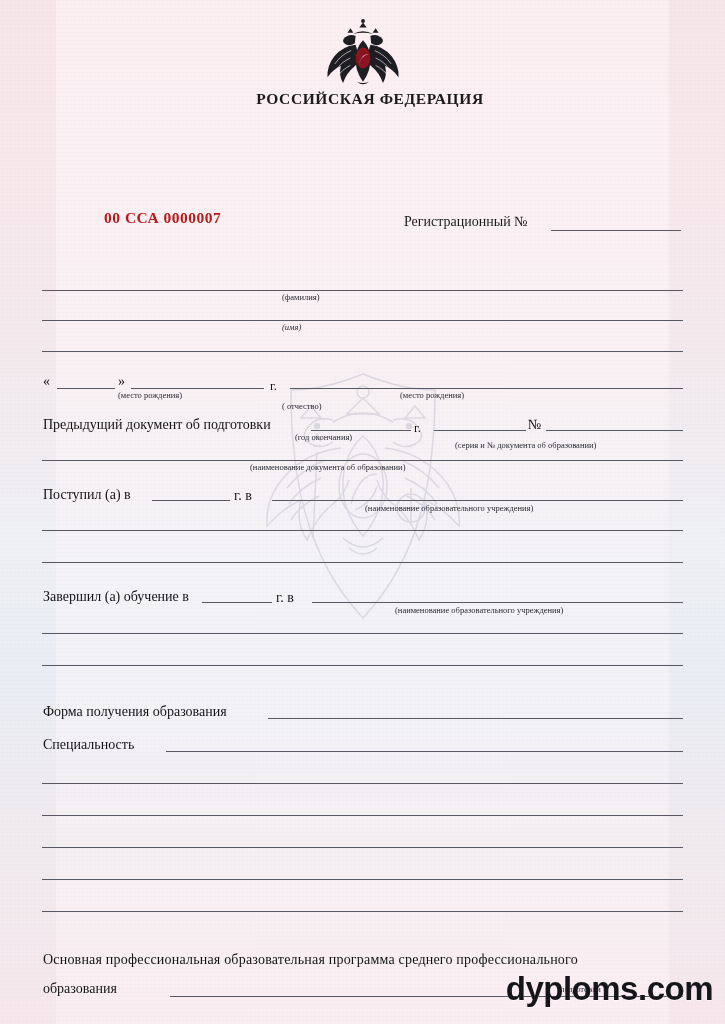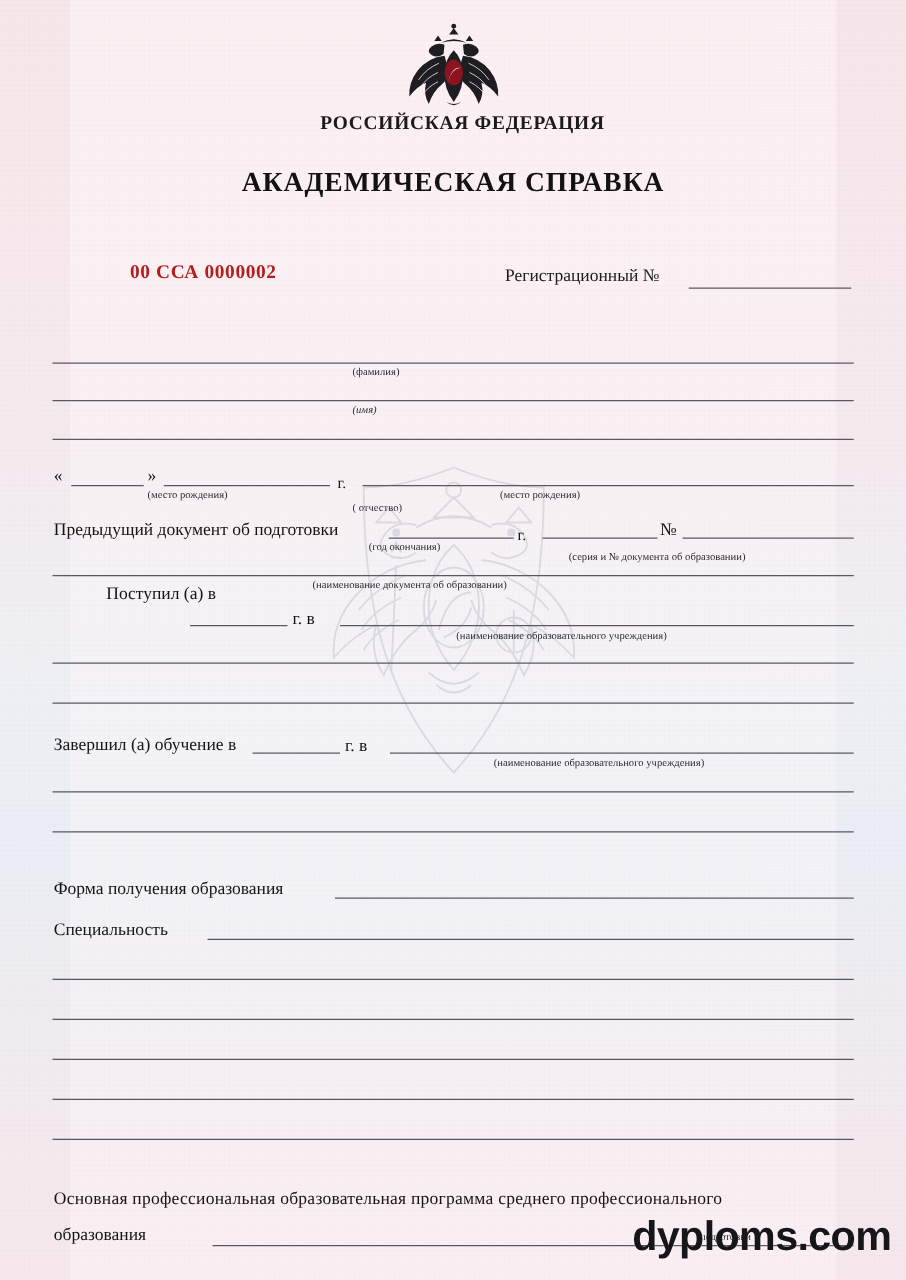--- a/index.html
+++ b/index.html
@@ -244,23 +244,22 @@
       <g fill="none" stroke="#f3e6ea" stroke-width="0.9">
         <path d="M34 44 q-14 6 -22 18 M33 54 q-13 6 -19 16 M33 64 q-12 6 -17 15"></path>
         <path d="M66 44 q14 6 22 18 M67 54 q13 6 19 16 M67 64 q12 6 17 15"></path>
       </g>
       <ellipse cx="50" cy="54" rx="10" ry="14" fill="#8a1520"></ellipse>
       <path d="M44 64 q4 -16 13 -15 q-10 2 -13 15 z" fill="#f0e3e7"></path>
       <path d="M42 86 q8 7 16 0 q-8 4 -16 0 z" fill="#1d1d22"></path>
     </svg>
 
     <div class="country">РОССИЙСКАЯ ФЕДЕРАЦИЯ</div>
-    <div class="doc-title">АКАДЕМИЧЕСКАЯ СПРАВКА</div>
-
-    <div class="serial">00 ССА 0000002</div>
+
+    <div class="serial">00 ССА 0000007</div>
     <div class="reg-label">Регистрационный №</div>
     <div class="rule reg-line"></div>
 
     <div class="rule" style="left:42px; top:290px; width:641px;"></div>
     <div class="cap" style="left:282px; top:292px; width:160px;">(фамилия)</div>
 
     <div class="rule" style="left:42px; top:320px; width:641px;"></div>
     <div class="cap" style="left:282px; top:322px; width:160px;font-style:italic;">(имя)</div>
 
     <div class="rule" style="left:42px; top:351px; width:641px;"></div>
@@ -280,21 +279,21 @@
     <div class="txt" style="left:414px; top:421px; font-size:12.5px;">г.</div>
     <div class="txt" style="left:528px; top:417px;">№</div>
     <div class="rule" style="left:434px; top:430px; width:92px;"></div>
     <div class="rule" style="left:546px; top:430px; width:137px;"></div>
     <div class="cap" style="left:295px; top:432px; width:130px;">(год окончания)</div>
     <div class="cap" style="left:455px; top:440px; width:230px;">(серия и № документа об образовании)</div>
 
     <div class="rule" style="left:42px; top:460px; width:641px;"></div>
     <div class="cap" style="left:250px; top:462px; width:230px;">(наименование документа об образовании)</div>
 
-    <div class="txt" style="left:43px; top:468px;margin-left:42px;">Поступил (а) в</div>
+    <div class="txt" style="left:43px; top:487px;">Поступил (а) в</div>
     <div class="rule" style="left:152px; top:500px; width:78px;"></div>
     <div class="txt" style="left:234px; top:488px;">г. в</div>
     <div class="rule" style="left:272px; top:500px; width:411px;"></div>
     <div class="cap" style="left:365px; top:503px; width:250px;">(наименование образовательного учреждения)</div>
 
     <div class="rule" style="left:42px; top:530px; width:641px;"></div>
     <div class="rule" style="left:42px; top:562px; width:641px;"></div>
 
     <div class="txt" style="left:43px; top:589px;">Завершил (а) обучение в</div>
     <div class="rule" style="left:202px; top:602px; width:70px;"></div>

